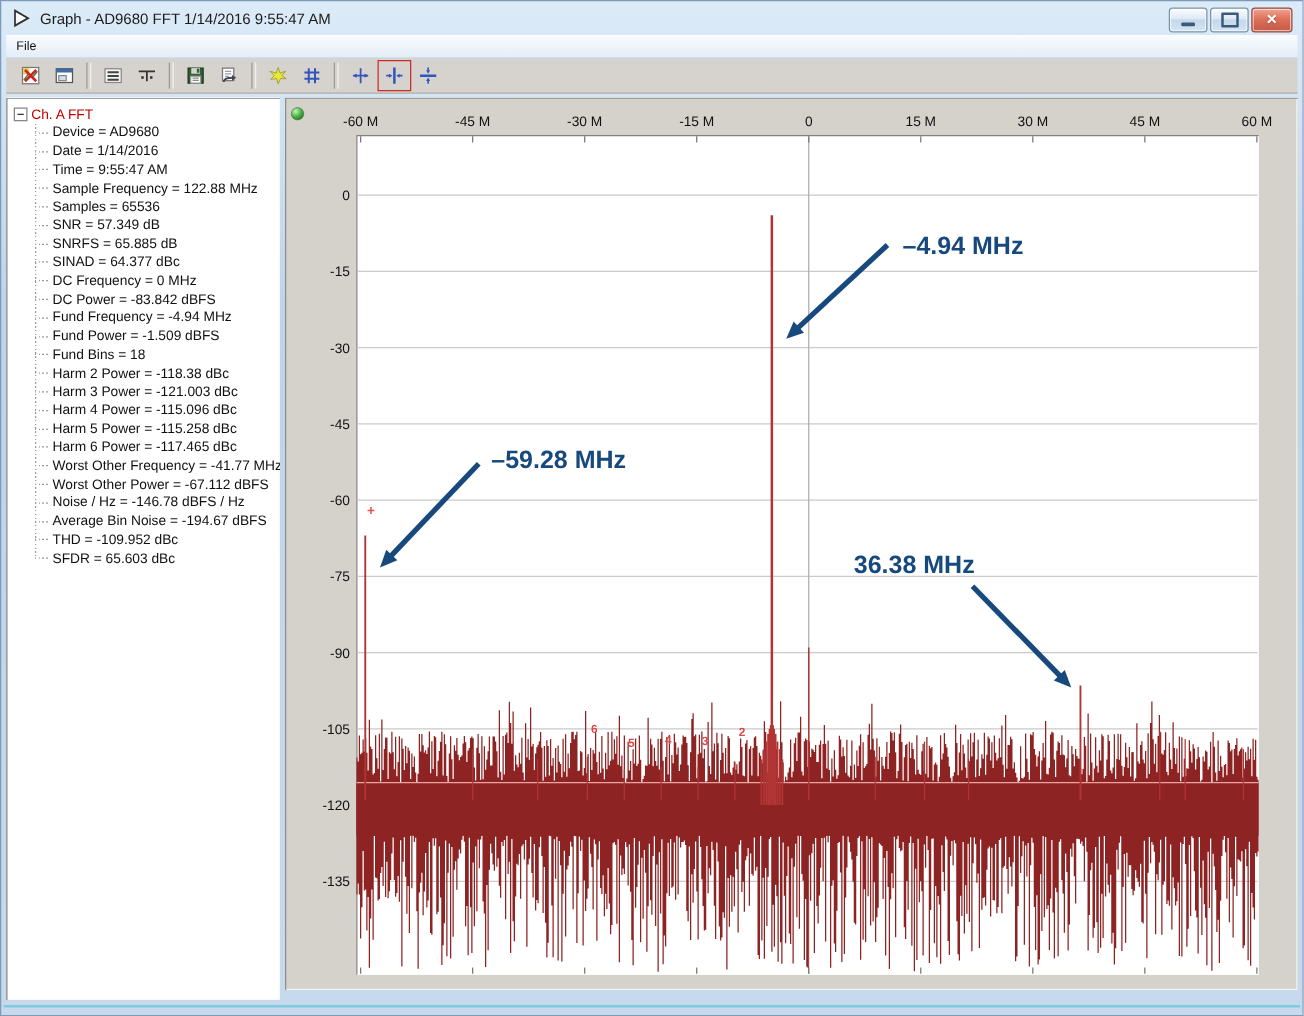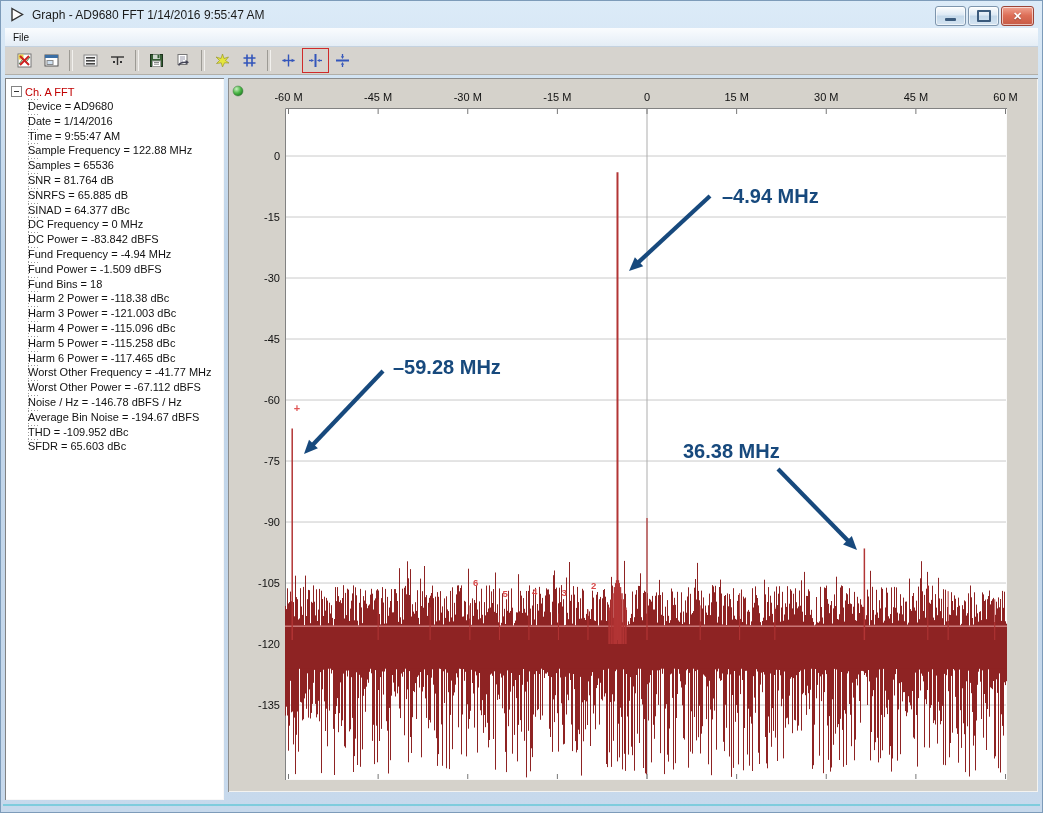--- a/index.html
+++ b/index.html
@@ -33,21 +33,21 @@
   
   .tree-panel{position:absolute;left:5px;top:78px;width:219px;height:722px;background:#fff;
     box-shadow:inset 1px 1px 0 #828282,inset -1px -1px 0 #f8f8f8;box-sizing:border-box;
     padding:6px 2px 0 6px;font-size:11px;color:#111;overflow:hidden;}
   .t-root{display:flex;align-items:center;height:15px;white-space:nowrap;}
   .t-exp{width:9px;height:9px;border:1px solid #848484;background:#fff;display:inline-flex;align-items:center;justify-content:center;
     margin-right:3px;flex:0 0 auto;position:relative;}
   .t-exp::after{content:"";width:5px;height:1px;background:#333;display:block;}
   .t-root-label{color:#c10000;}
   .t-children{margin-left:17px;background:repeating-linear-gradient(#9a9a9a 0 1px,transparent 1px 3px) left top/1px calc(100% - 8px) no-repeat;}
-  .t-row{display:flex;height:14.8px;white-space:nowrap;flex-direction:column;}
+  .t-row{display:flex;align-items:center;height:14.8px;white-space:nowrap;}
   .t-dash{display:inline-block;width:11px;height:1px;margin-right:3px;flex:0 0 auto;
     background:repeating-linear-gradient(90deg,#9a9a9a 0 1px,transparent 1px 3px);}
   .chart-panel{position:absolute;left:228px;top:78px;width:810px;height:714px;background:#d5d2cb;
     box-shadow:inset 1px 1px 0 #8d8d8d,inset -1px -1px 0 #f4f3f0;}
   .chart-panel svg{display:block;}
   .watermark{position:absolute;right:6px;bottom:0px;font-size:21px;letter-spacing:.5px;color:#b3c6b6;
     background:rgba(230,236,230,.25);padding:0 4px;}
 </style>
 </head>
 <body>
@@ -189,21 +189,21 @@
         <div class="t-row">
           <span class="t-dash"></span>
           <span>Sample Frequency = 122.88 MHz</span>
         </div>
         <div class="t-row">
           <span class="t-dash"></span>
           <span>Samples = 65536</span>
         </div>
         <div class="t-row">
           <span class="t-dash"></span>
-          <span>SNR = 81.764 dB</span>
+          <span>SNR = 57.349 dB</span>
         </div>
         <div class="t-row">
           <span class="t-dash"></span>
           <span>SNRFS = 65.885 dB</span>
         </div>
         <div class="t-row">
           <span class="t-dash"></span>
           <span>SINAD = 64.377 dBc</span>
         </div>
         <div class="t-row">

